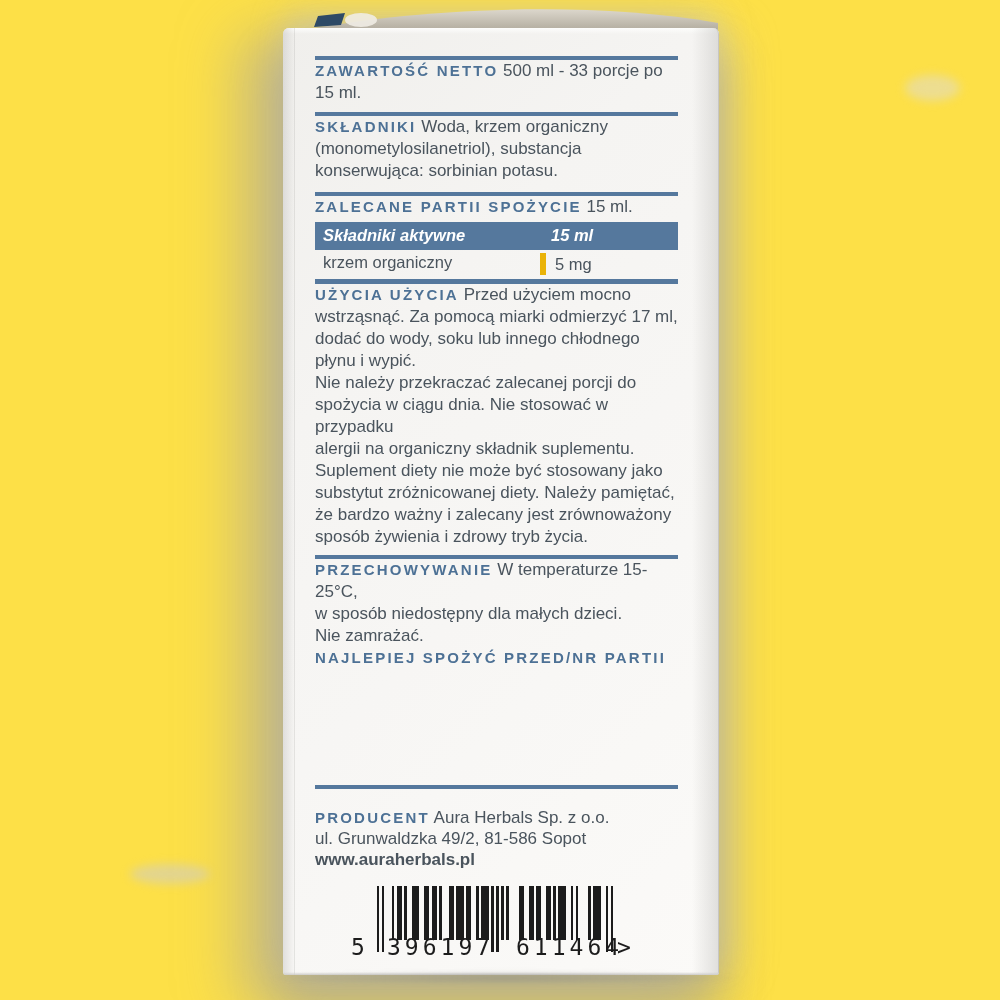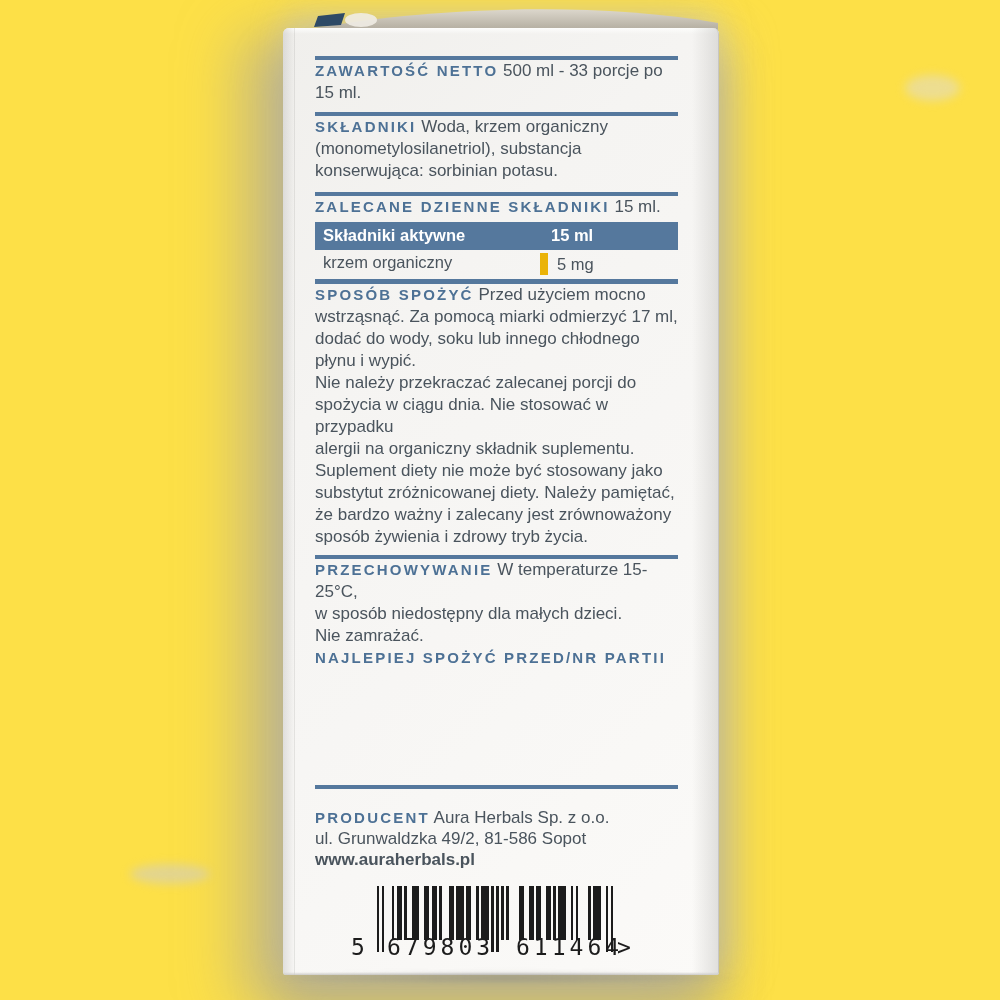--- a/index.html
+++ b/index.html
@@ -42,26 +42,26 @@
   .cap{font-weight:700;font-size:15px;letter-spacing:2.2px;color:#4d7195;}
   .rule{height:4px;background:#55789d;}
   .rule.thick{height:5px;}
   .mt16{margin-top:16px}.mt10{margin-top:10px}.mt9{margin-top:9px}
   .mt8{margin-top:8px}.mt7{margin-top:7px}.mt6{margin-top:18px}.mt0{margin-top:0}
   .rule6{margin-top:116px;}
 
   
   .atable{margin-top:4px;font-size:16.5px;}
   .t-head{display:grid;grid-template-columns:225px 1fr;background:#55789d;color:#fff;
-          font-weight:700;padding:2px 0 4px;}
+          font-weight:700;padding:2px 0 4px;font-style:italic;}
   .t-head span:first-child{padding-left:8px;}
   .t-head span:last-child{padding-left:11px;}
   .t-row{display:grid;grid-template-columns:225px 1fr;padding:1px 0 2px;}
   .t-row span:first-child{padding-left:8px;}
-  .t-row span:last-child{border-left:8px solid #eab308;padding-left:9px;margin:2px 0;}
+  .t-row span:last-child{border-left:6px solid #eab308;padding-left:9px;margin:2px 0;}
 
   
   .producer div{line-height:21px;}
   .producer .site{font-weight:700;}
 
   
   .barcode{position:relative;margin-top:16px;height:92px;}
   .barcode svg{position:absolute;left:62px;top:0;}
   .bdigit{position:absolute;top:50px;font-family:"DejaVu Sans Mono",monospace;
           font-size:23px;color:#1c1c1c;letter-spacing:4px;white-space:nowrap;}
@@ -104,35 +104,35 @@
 
     <div class="rule mt16"></div>
     <p class="mt6"><span class="cap">ZAWARTOŚĆ NETTO</span> <span>500 ml - 33 porcje po 15 ml.</span></p>
     <div class="rule mt8"></div>
 
     <p class="mt7"><span class="cap">SKŁADNIKI</span> <span>Woda, krzem organiczny
 (monometylosilanetriol), substancja
 konserwująca: sorbinian potasu.</span></p>
     <div class="rule mt10"></div>
 
-    <p class="mt6"><span class="cap">ZALECANE DZIENNE SKŁADNIKI</span> <span>15 ml.</span></p>
+    <p class="mt6"><span class="cap">ZALECANE PARTII SPOŻYCIE</span> <span>15 ml.</span></p>
 
     <div class="atable">
       <div class="t-head">
         <span>Składniki aktywne</span>
         <span>15 ml</span>
       </div>
       <div class="t-row">
         <span>krzem organiczny</span>
         <span>5 mg</span>
       </div>
     </div>
     <div class="rule thick mt0"></div>
 
-    <p class="mt6"><span class="cap">SPOSÓB SPOŻYĆ</span> <span>Przed użyciem mocno
+    <p class="mt6"><span class="cap">UŻYCIA UŻYCIA</span> <span>Przed użyciem mocno
 wstrząsnąć. Za pomocą miarki odmierzyć 17 ml,
 dodać do wody, soku lub innego chłodnego
 płynu i wypić.</span></p>
     <p class="mt6">Nie należy przekraczać zalecanej porcji do
 spożycia w ciągu dnia. Nie stosować w przypadku
 alergii na organiczny składnik suplementu.</p>
     <p class="mt6">Suplement diety nie może być stosowany jako
 substytut zróżnicowanej diety. Należy pamiętać,
 że bardzo ważny i zalecany jest zrównoważony
 sposób żywienia i zdrowy tryb życia.</p>
@@ -196,19 +196,19 @@
           <rect x="78" y="0" width="1" height="54"></rect>
           <rect x="80" y="0" width="1" height="54"></rect>
           <rect x="85" y="0" width="1" height="54"></rect>
           <rect x="87" y="0" width="1" height="54"></rect>
           <rect x="88" y="0" width="1" height="54"></rect>
           <rect x="89" y="0" width="1" height="54"></rect>
           <rect x="92" y="0" width="1" height="66"></rect>
           <rect x="94" y="0" width="1" height="66"></rect>
         </svg>
       <span class="bdigit bd-first">5</span>
-      <span class="bdigit bd-left">679803</span>
+      <span class="bdigit bd-left">396197</span>
       <span class="bdigit bd-right">611464</span>
       <span class="bdigit bd-suffix">&gt;</span>
     </div>
 
   </div>
 </div>
 
 </body></html>

